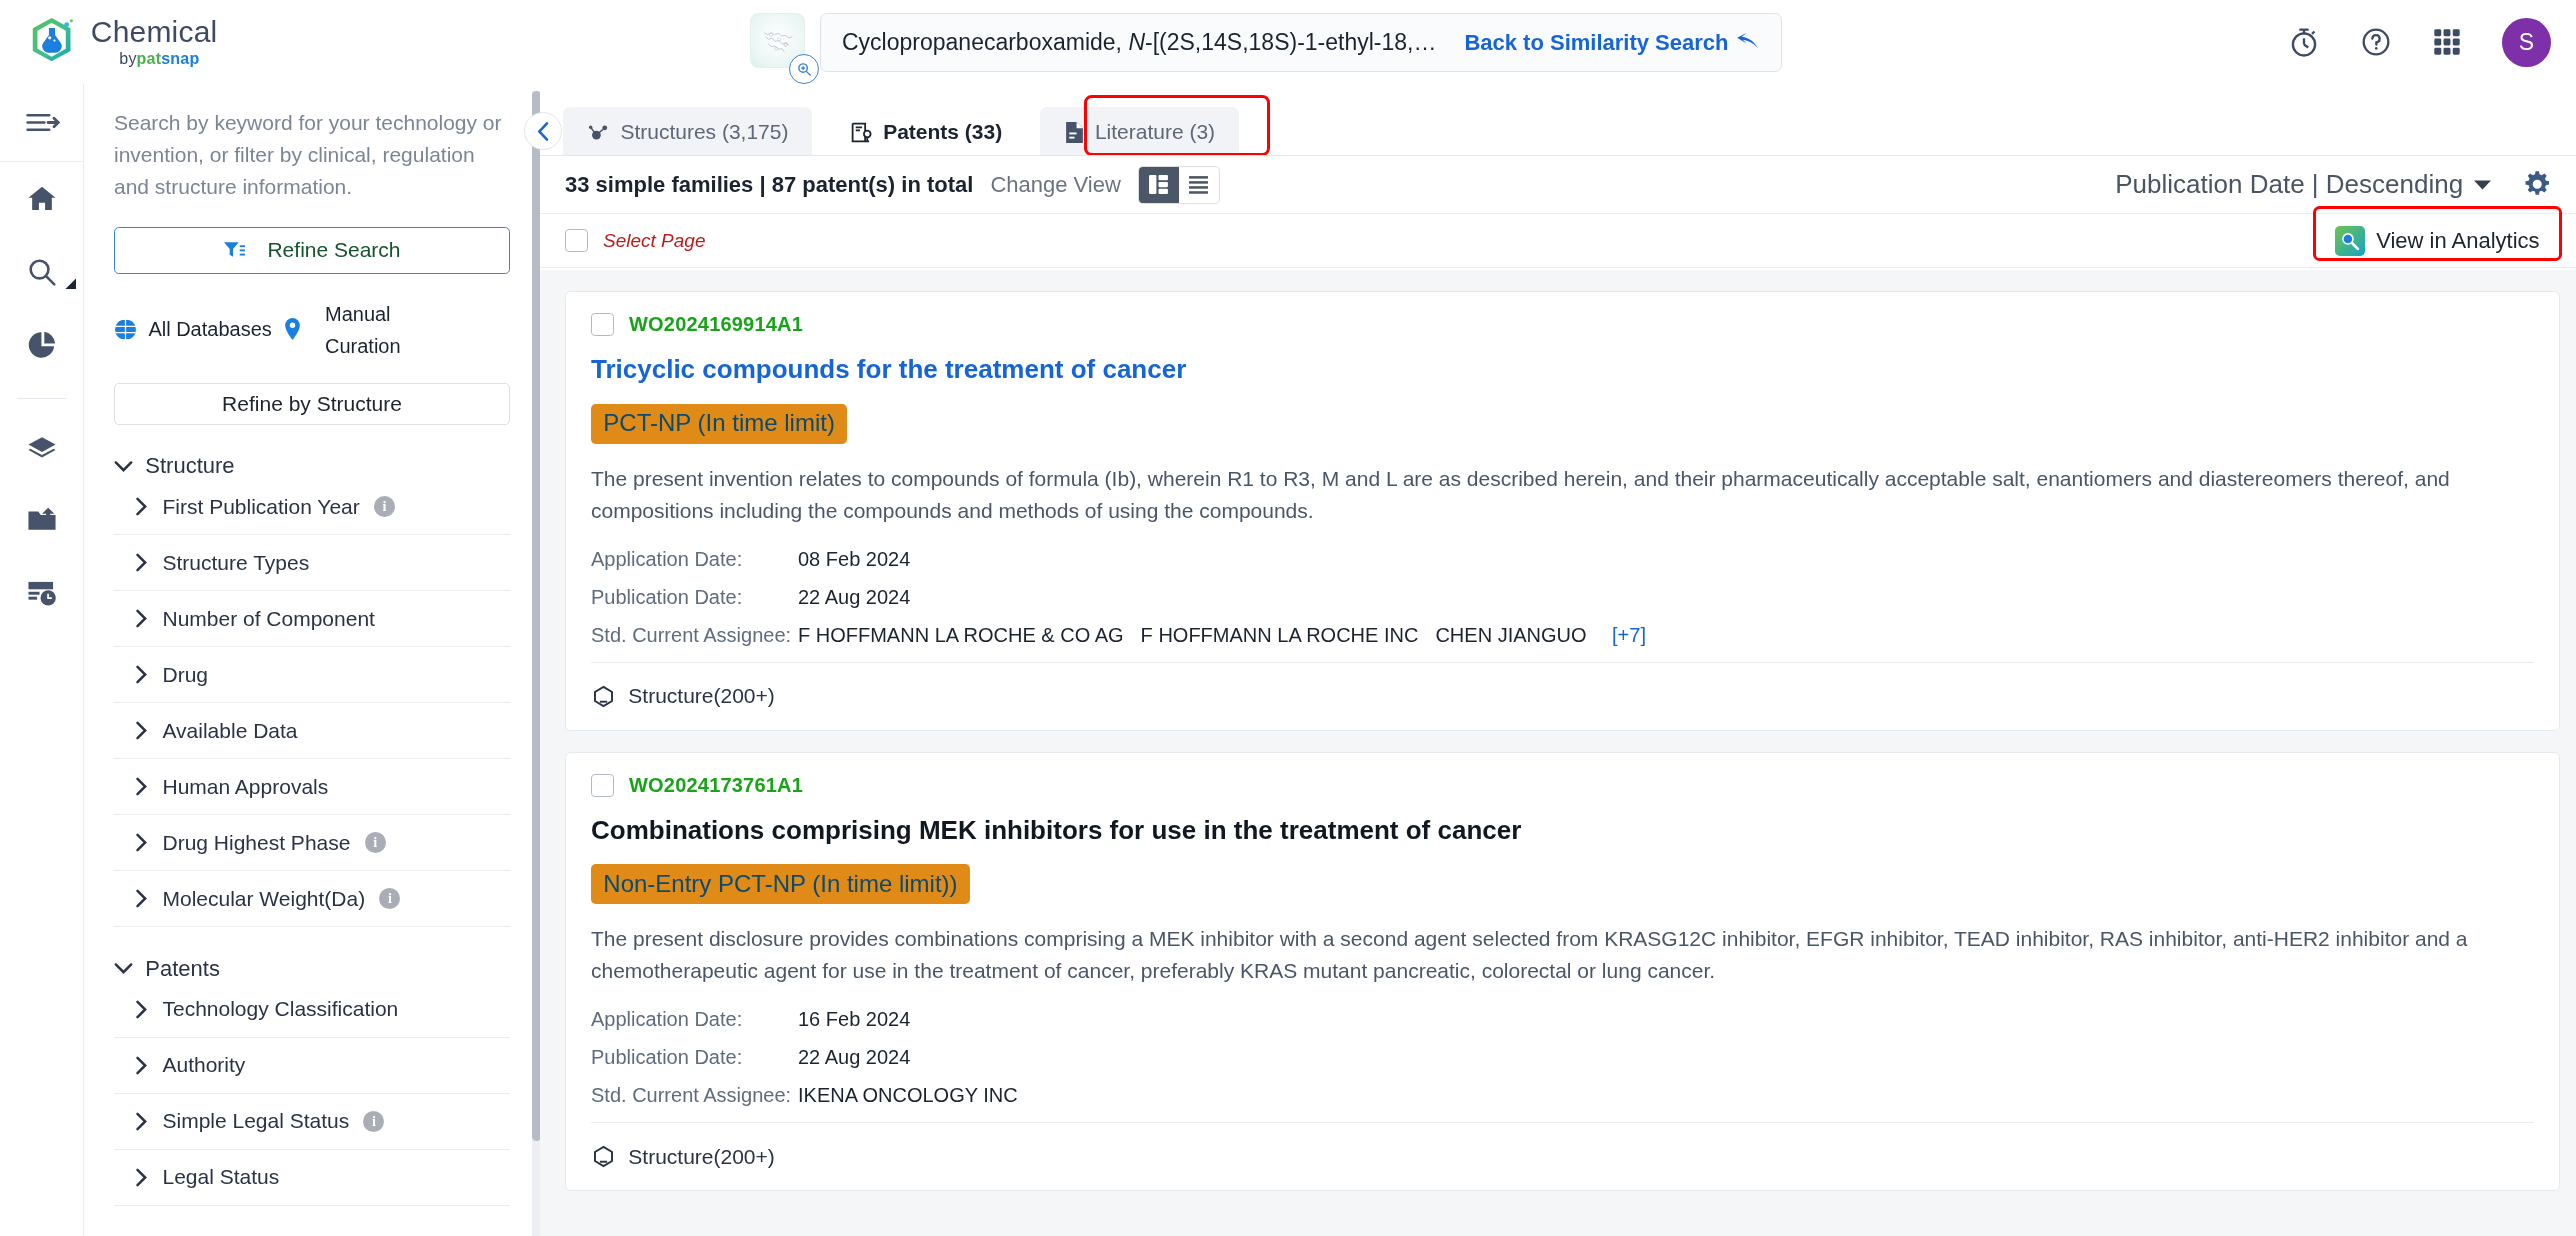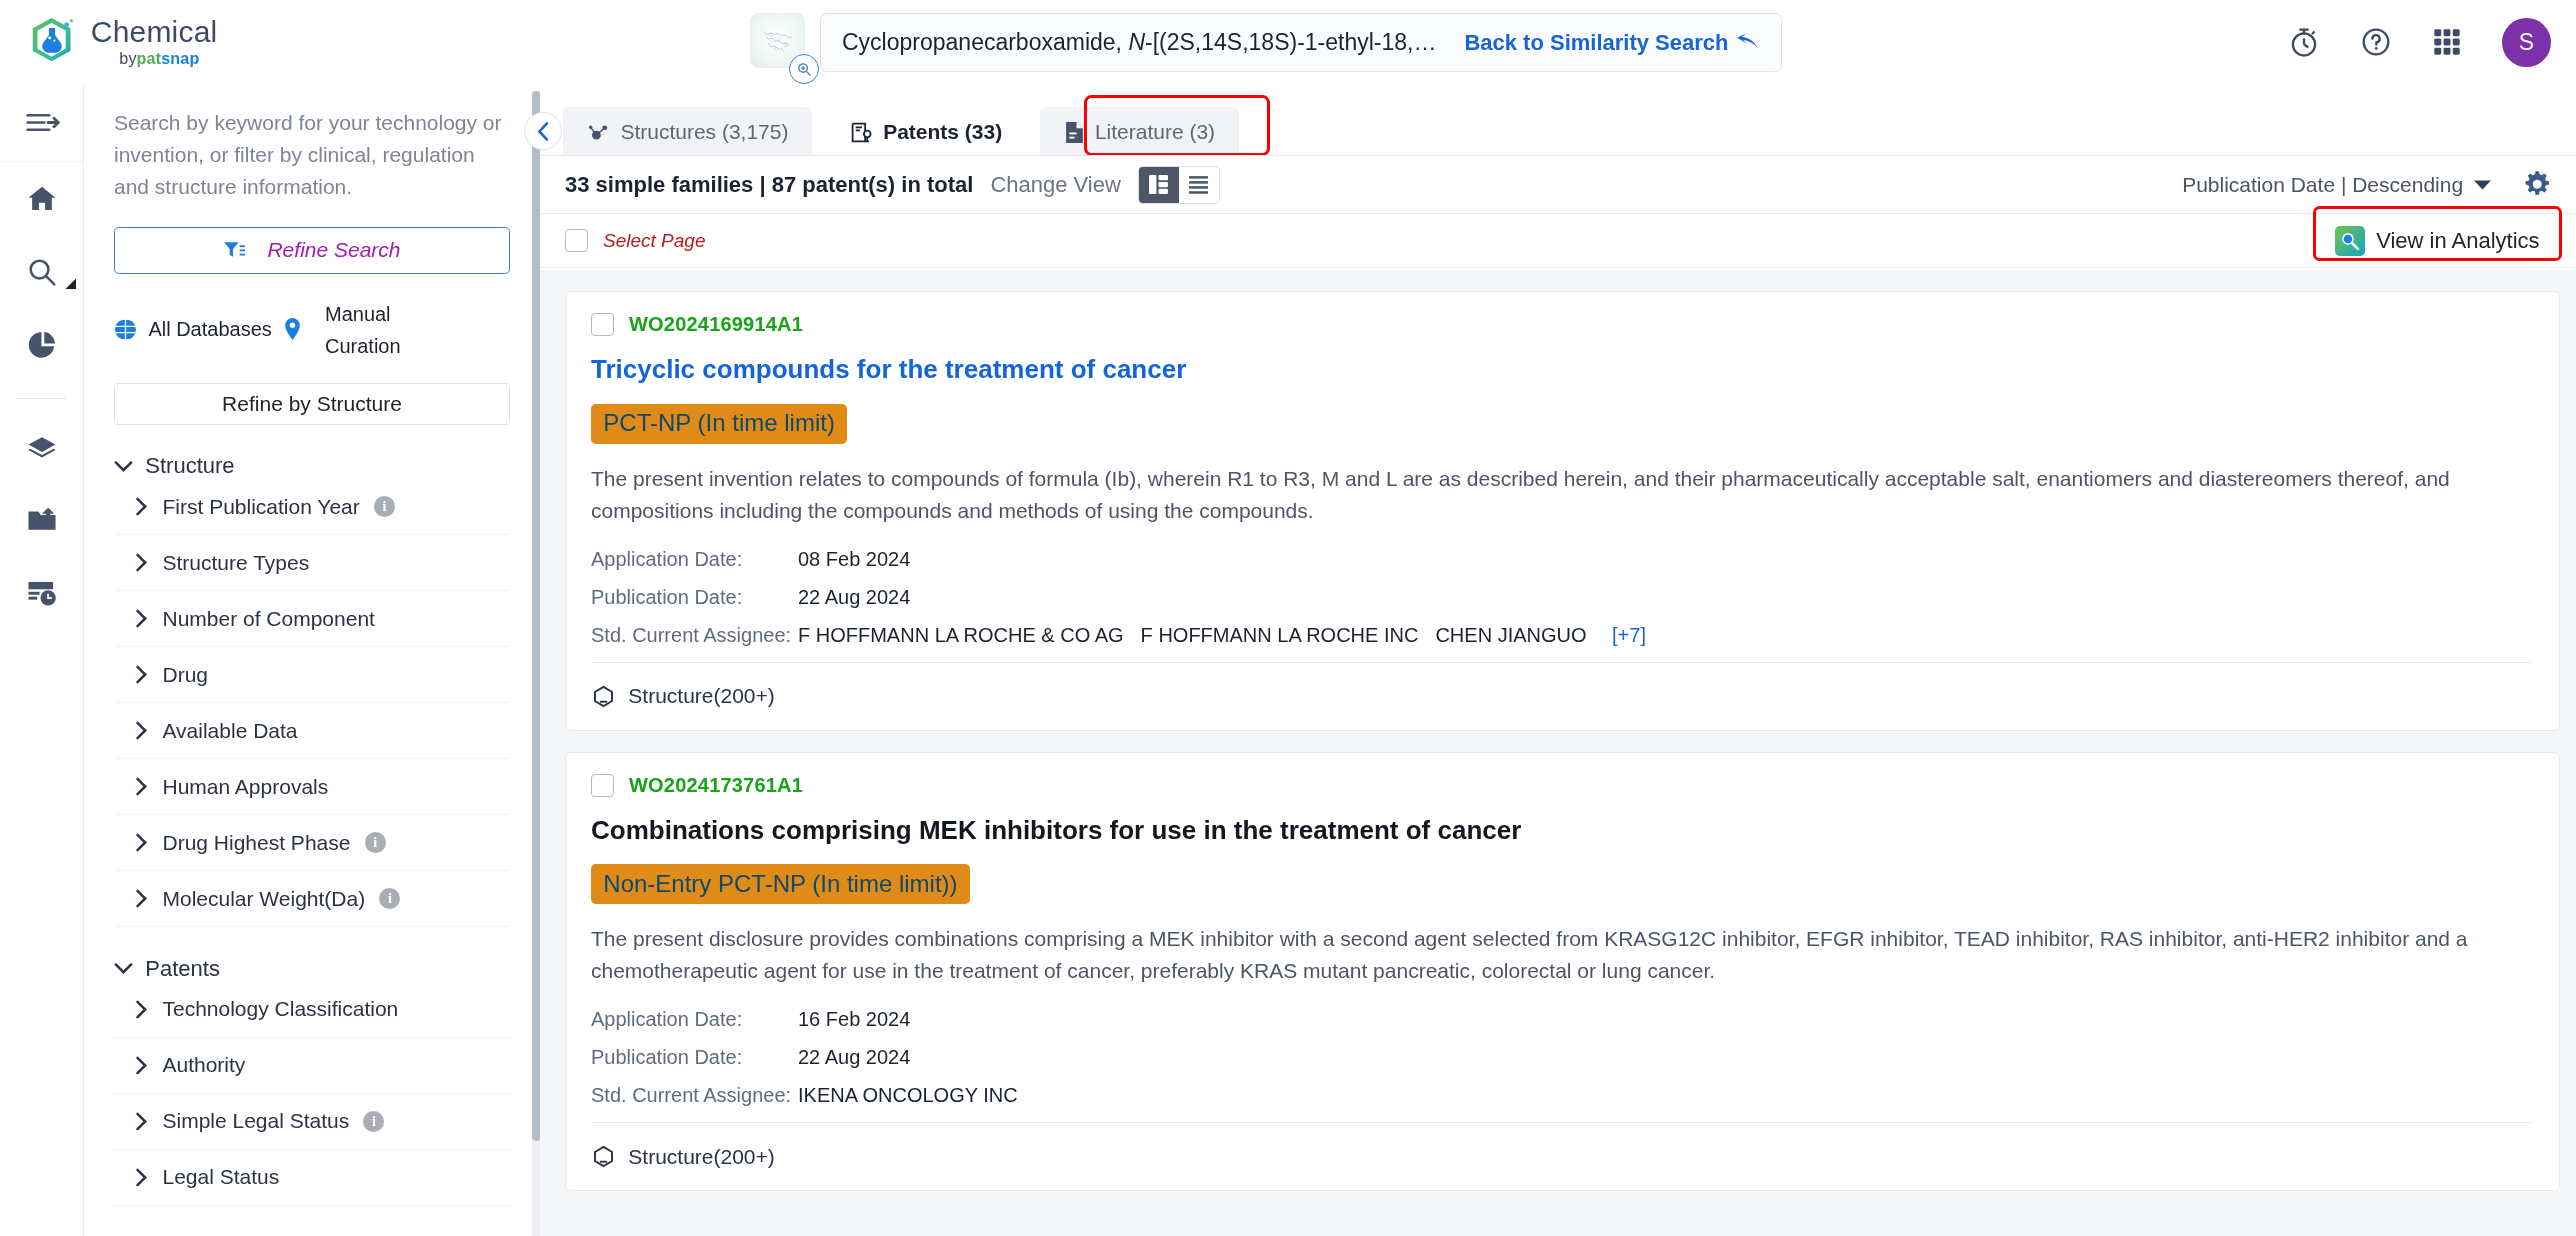--- a/index.html
+++ b/index.html
@@ -102,21 +102,21 @@
     padding: 0 30px;
   }
   .filters-intro {
     font-size: 21px; color: #7b8595; line-height: 1.52;
     padding-top: 23px;
   }
   .refine-btn {
     margin-top: 24px; height: 47px; width: 100%;
     border: 0.9px solid #3b82d6; border-radius: 4.7px; background: #fff;
     display: flex; align-items: center; justify-content: center; gap: 21px;
-    color: #a21caf; font-size: 21px; cursor: pointer; font-style: italic;
+    color: #14532d; font-size: 21px; cursor: pointer;
   }
   .db-row {
     margin-top: 24px; display: flex; align-items: center; gap: 11.4px; font-size: 20px;
     color: #1b2330;
   }
   .db-row .lbl { white-space: nowrap; }
   .curation {
     margin-left: 11.4px; font-size: 20px; color: #1b2330; line-height: 1.6;
     display: flex; flex-direction: column; align-items: flex-start;
   }
@@ -191,21 +191,21 @@
   .viewtoggle {
     display: flex; border: 0.9px solid #dcdfe4; border-radius: 4.7px; overflow: hidden;
     height: 38px;
   }
   .vt {
     width: 40px; height: 36px; display: flex; align-items: center; justify-content: center;
     cursor: pointer; color: #4b5666;
   }
   .vt.active { background: #4b5666; color: #fff; }
   .toolbar-right { display: flex; align-items: center; gap: 32px; }
-  .sort-sel { font-size: 21px; color: #4a5462; display: flex; align-items: center; gap: 10.4px; cursor: pointer; }
+  .sort-sel { font-size: 26px; color: #4a5462; display: flex; align-items: center; gap: 10.4px; cursor: pointer; }
   .gear { color: #3b5a86; cursor: pointer; }
 
   .selrow {
     height: 55px; border-top: 0.9px solid #ebedf0; border-bottom: 0.9px solid #ebedf0;
     display: flex; align-items: center; justify-content: space-between;
     padding: 0 25px; position: relative;
   }
   .selleft { display: flex; align-items: center; gap: 15px; }
   .cbox {
     width: 23px; height: 23px; border: 1.5px solid #b3b9c3; border-radius: 3.8px;

